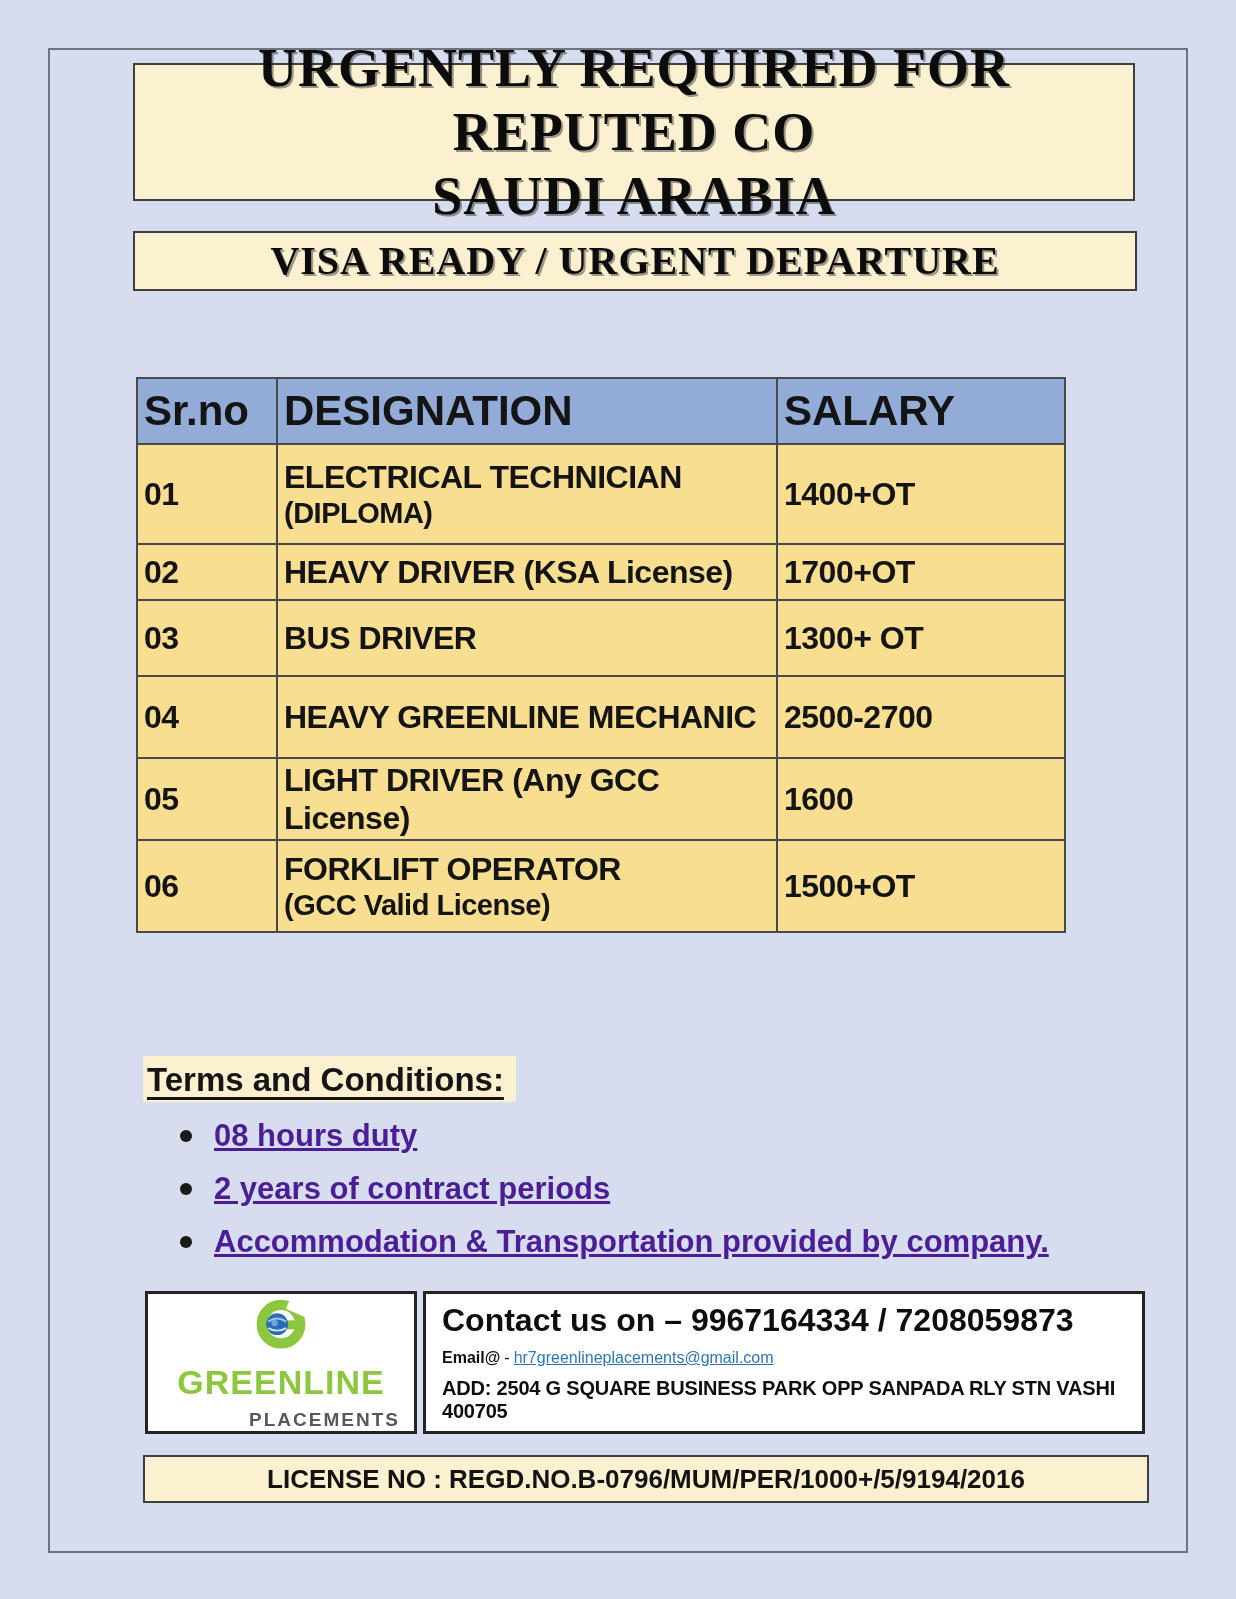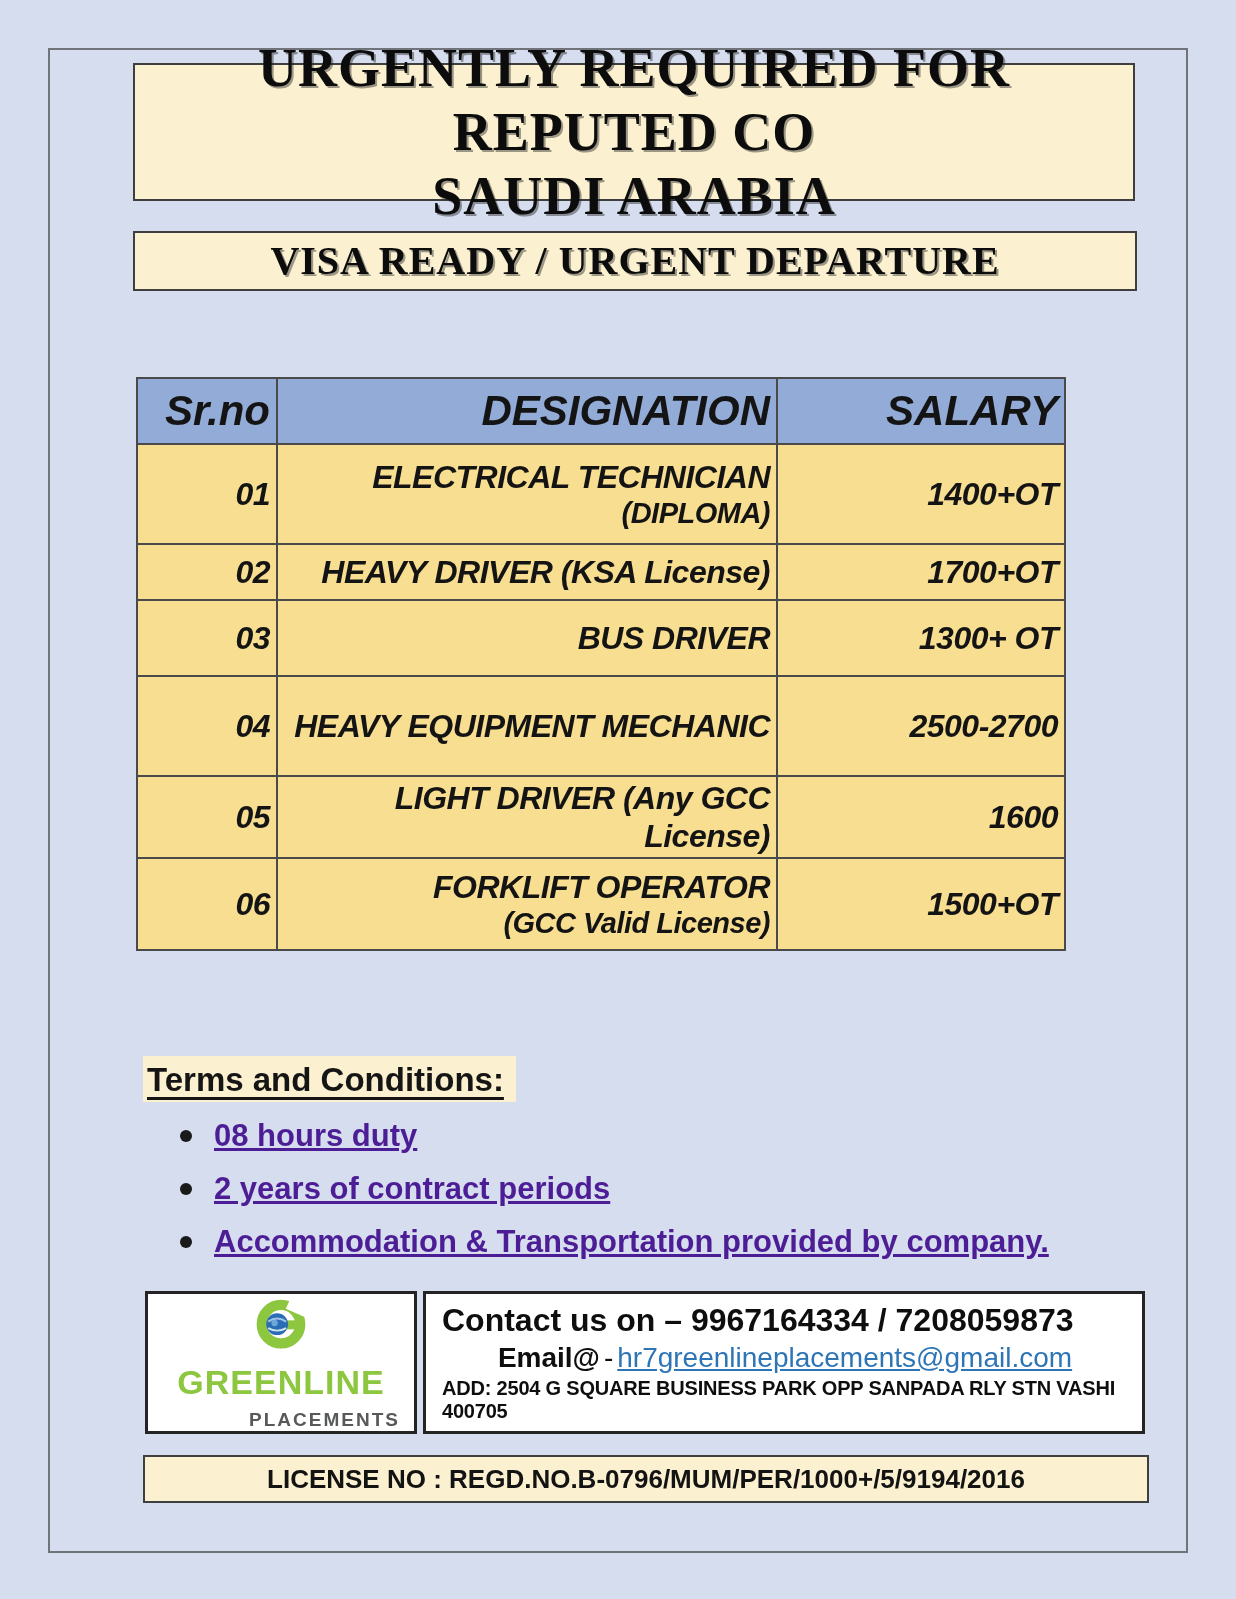--- a/index.html
+++ b/index.html
@@ -27,31 +27,31 @@
   .visa-box .title-line { font-size:40px; line-height:48px; }
 
   table.jobs {
     position:absolute; left:136px; top:377px; width:928px;
     border-collapse:collapse; table-layout:fixed;
   }
   table.jobs col.c1 { width:140px; }
   table.jobs col.c2 { width:500px; }
   table.jobs col.c3 { width:288px; }
   table.jobs th, table.jobs td {
-    border:2px solid #4a4a4a; text-align:right; vertical-align:middle;
-    color:#141414; padding:2px 6px;font-style:italic;
+    border:2px solid #4a4a4a; text-align:left; vertical-align:middle;
+    color:#141414; padding:2px 6px;
   }
   table.jobs th { background:#93acd7; font-size:42px; font-weight:bold; }
   table.jobs td { background:#f8de90; font-weight:bold; font-size:32px; letter-spacing:-0.5px; }
   table.jobs td .sub { display:block; font-size:29px; line-height:34px; }
   table.jobs td .sub:empty { display:none; }
   table.jobs td .main { display:block; line-height:38px; }
   tr.hrow { height:66px; }
   tr.r1 { height:100px; } tr.r2 { height:56px; } tr.r3 { height:76px; }
-  tr.r4 { height:100px;padding-left:12px; } tr.r5 { height:68px; } tr.r6 { height:92px; }
+  tr.r4 { height:82px;padding-left:12px; } tr.r5 { height:68px; } tr.r6 { height:92px; }
 
   .terms-heading {
     position:absolute; left:143px; top:1056px; display:inline-block;
     background:#fbf0cf; padding:5px 12px 3px 4px;
   }
   .terms-heading span {
     font-size:33px; font-weight:bold; color:#151515;
     text-decoration:underline; text-decoration-thickness:3px; text-underline-offset:6px;
   }
   .terms-list { position:absolute; left:180px; top:1116px; list-style:none; }
@@ -75,21 +75,21 @@
   .logo-sub {
     font-size:19px; font-weight:bold; color:#58595b; letter-spacing:2px;
     align-self:flex-end; margin-right:14px; line-height:22px;
   }
   .contact-box {
     position:absolute; left:423px; top:1291px; width:722px; height:143px;
     background:#ffffff; border:3px solid #242424;
     padding:8px 14px 8px 16px; display:flex; flex-direction:column; justify-content:space-between;
   }
   .contact-phone { font-size:32px; font-weight:bold; color:#0e0e0e; }
-  .contact-email-line { font-size:28px; color:#0e0e0e;text-align:center; }
+  .contact-email-line { font-size:16px; color:#0e0e0e; }
   .contact-email-line .lbl { font-weight:bold; }
   .contact-email-line .sep { font-weight:normal; margin:0 4px; }
   .contact-email-line a {
     color:#2e75b6; text-decoration:underline; font-weight:normal; cursor:pointer;
   }
   .contact-address { font-size:20px; font-weight:bold; color:#0e0e0e; letter-spacing:-0.2px; }
   .license-box { left:143px; top:1455px; width:1006px; height:48px; }
   .license-box span { font-size:26px; font-weight:bold; color:#131313; }
 </style>
 </head>
@@ -141,21 +141,21 @@
         <td>03</td>
         <td>
           <span class="main">BUS DRIVER</span>
 
         </td>
         <td>1300+ OT</td>
       </tr>
       <tr class="r4">
         <td>04</td>
         <td>
-          <span class="main">HEAVY EQUIPMENT MECHANIC</span>
+          <span class="main">HEAVY GREENLINE MECHANIC</span>
 
         </td>
         <td>2500-2700</td>
       </tr>
       <tr class="r5">
         <td>05</td>
         <td>
           <span class="main">LIGHT DRIVER (Any GCC License)</span>
 
         </td>

